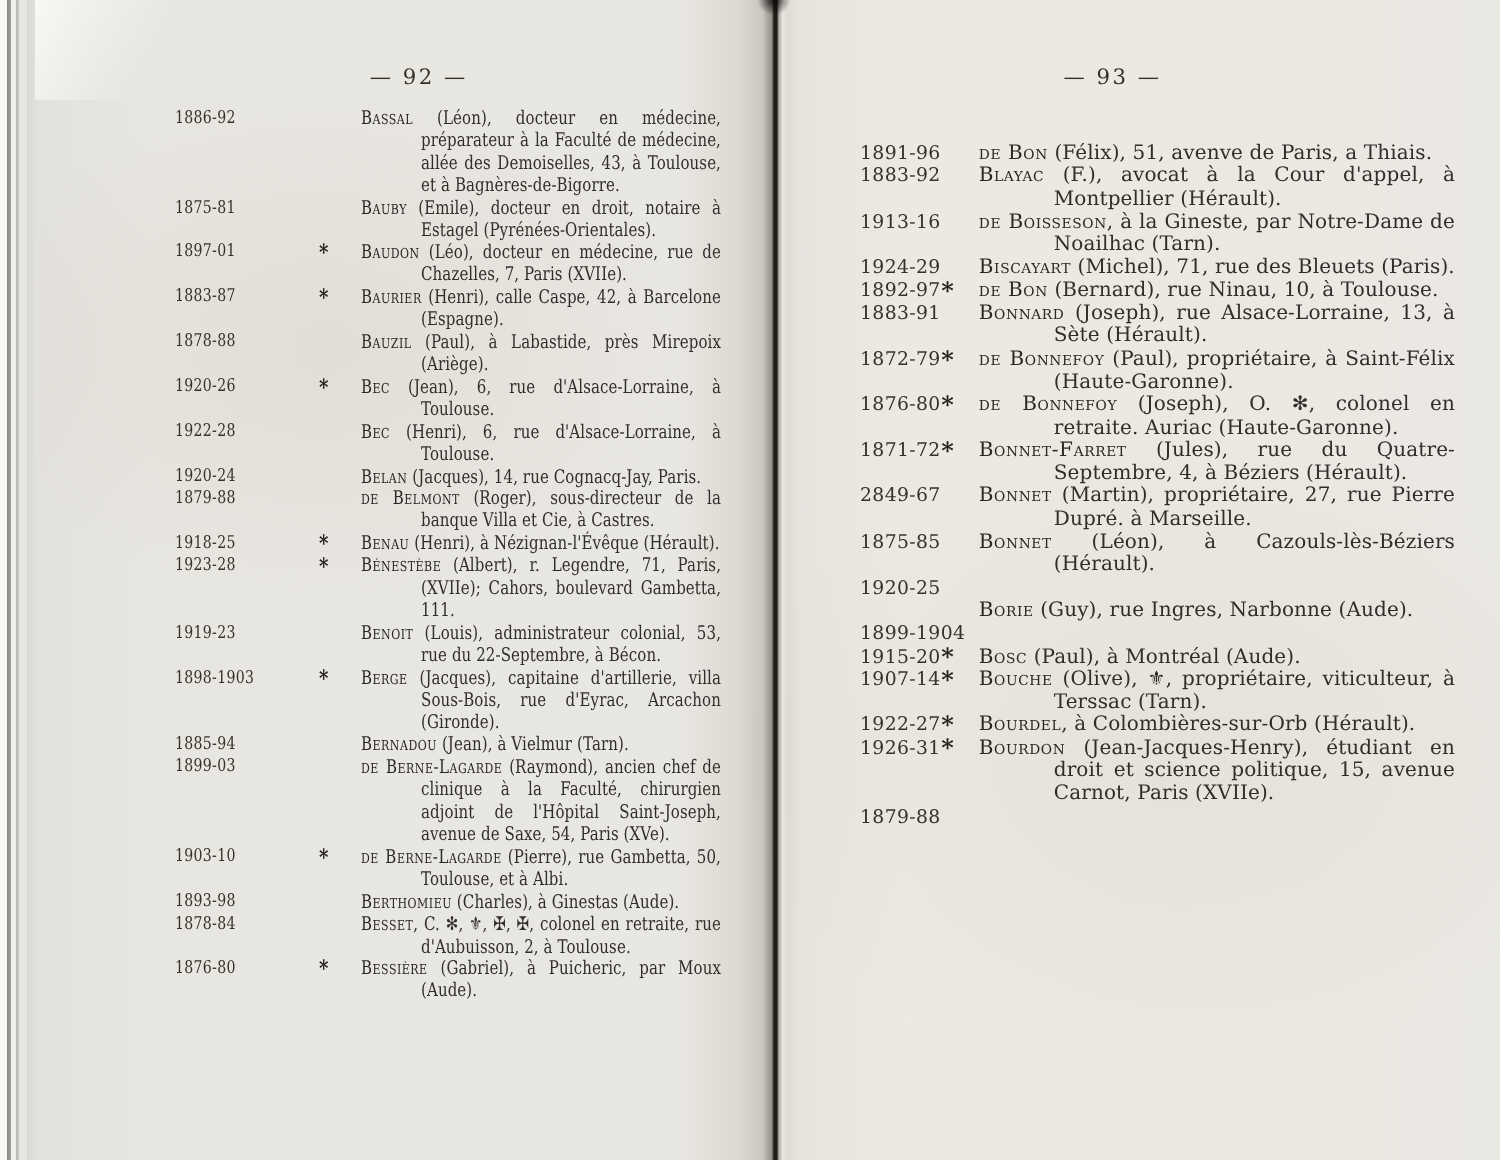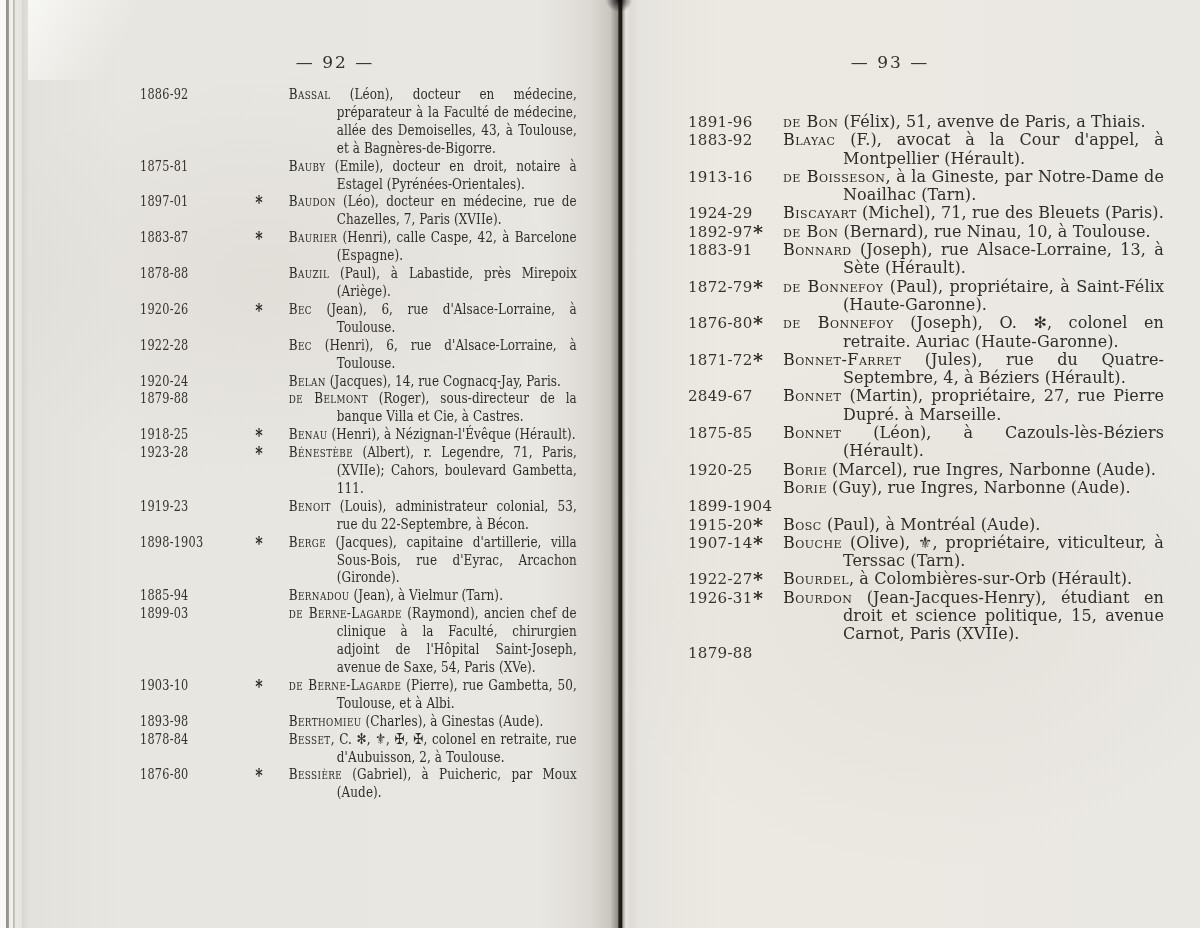--- a/index.html
+++ b/index.html
@@ -273,21 +273,20 @@
 
   <div class="entry">
     <span class="e-years">1875-85</span>
     <span class="e-star"></span>
     <p class="e-text"><span class="e-name">Bonnet</span><span class="e-details"> (Léon), à Cazouls-lès-Béziers (Hérault).</span></p>
   </div>
 
   <div class="entry">
     <span class="e-years">1920-25</span>
     <span class="e-star"></span>
-    <p class="e-text"><span class="e-name">Borie</span><span class="e-details"> (Marcel), rue Ingres, Narbonne (Aude).</span></p>
   </div>
 
   <div class="entry">
     <span class="e-years"></span>
     <span class="e-star"></span>
     <p class="e-text"><span class="e-name">Borie</span><span class="e-details"> (Guy), rue Ingres, Narbonne (Aude).</span></p>
   </div>
 
   <div class="entry">
     <span class="e-years">1899-1904</span>

